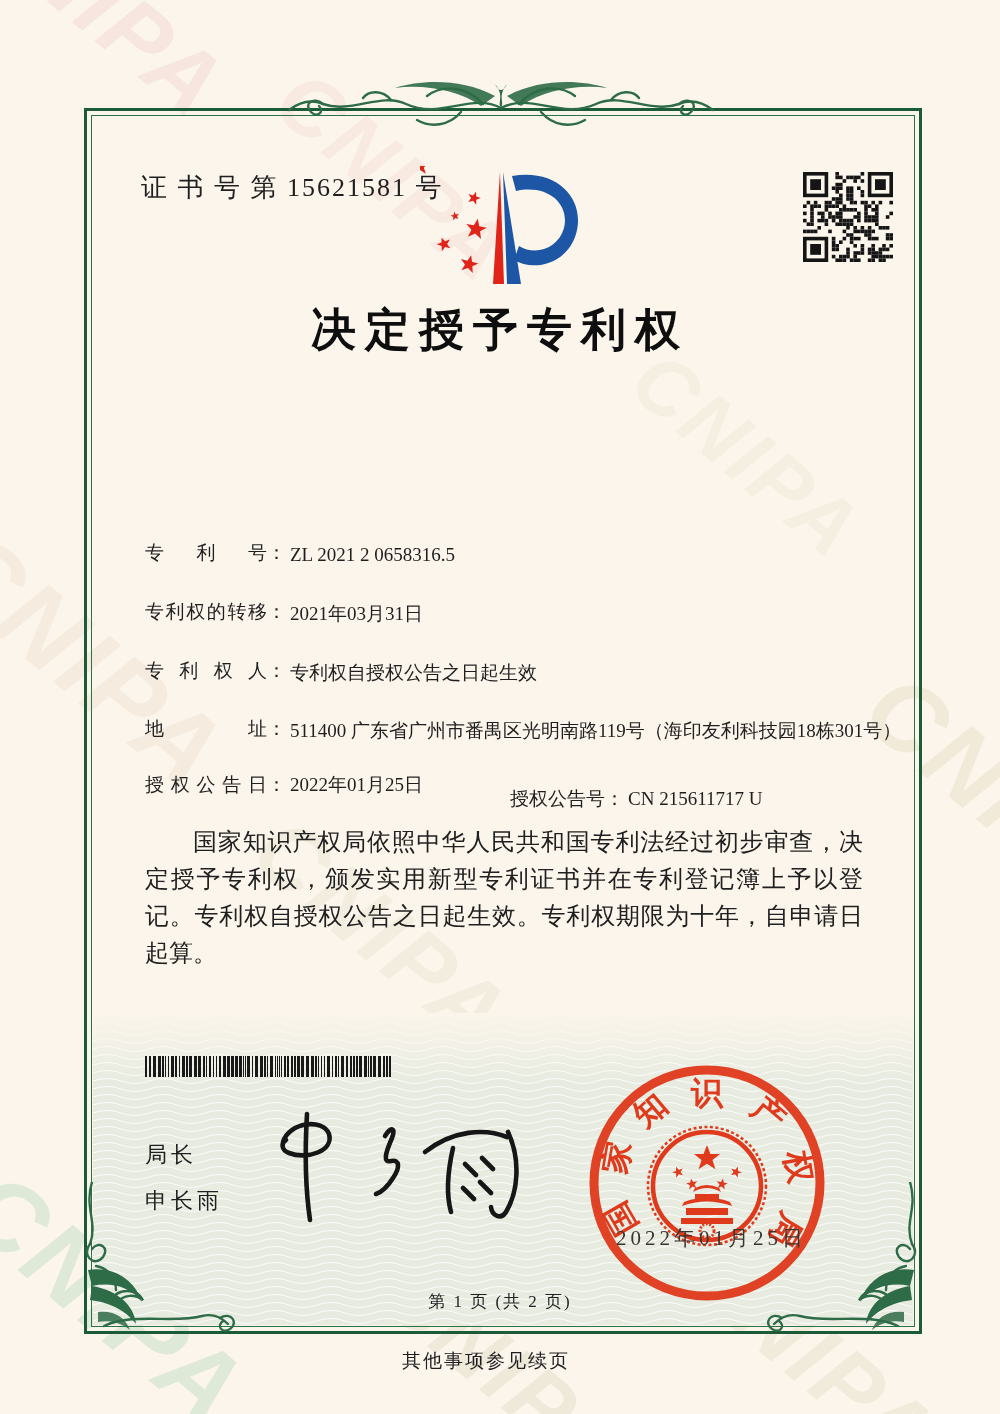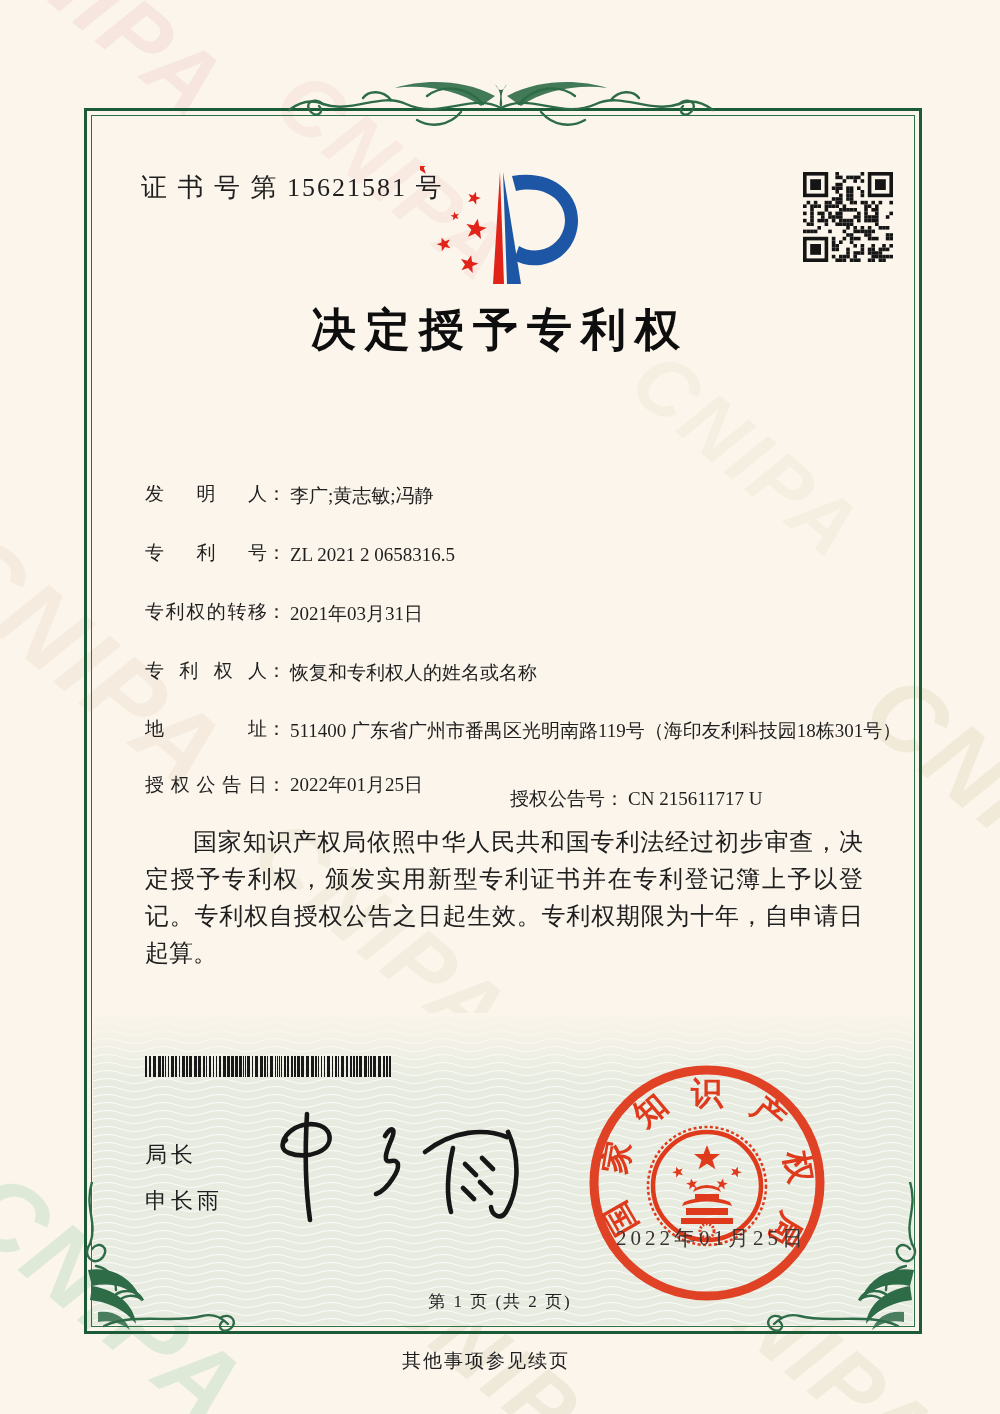--- a/index.html
+++ b/index.html
@@ -402,31 +402,28 @@
         <rect x="64.8" y="0" width="25.2" height="25.2" fill="#151515"></rect>
         <rect x="68.4" y="3.6" width="18" height="18" fill="#fbf5eb"></rect>
         <rect x="72" y="7.2" width="10.8" height="10.8" fill="#151515"></rect>
         <rect x="0" y="64.8" width="25.2" height="25.2" fill="#151515"></rect>
         <rect x="3.6" y="68.4" width="18" height="18" fill="#fbf5eb"></rect>
         <rect x="7.2" y="72" width="10.8" height="10.8" fill="#151515"></rect>
       </svg>
 
     <div class="title">决定授予专利权</div>
 
-    <div class="row" style="top:481px;">
-      <span class="lbl">发明人</span><span class="colon">：</span><span class="val">李广;黄志敏;冯静</span>
-    </div>
     <div class="row" style="top:540px;">
       <span class="lbl">专利号</span><span class="colon">：</span><span class="val">ZL 2021 2 0658316.5</span>
     </div>
     <div class="row" style="top:599px;">
       <span class="lbl">专利权的转移</span><span class="colon">：</span><span class="val">2021年03月31日</span>
     </div>
     <div class="row" style="top:658px;">
-      <span class="lbl">专利权人</span><span class="colon">：</span><span class="val">恢复和专利权人的姓名或名称</span>
+      <span class="lbl">专利权人</span><span class="colon">：</span><span class="val">专利权自授权公告之日起生效</span>
     </div>
     <div class="row" style="top:716px;">
       <span class="lbl">地址</span><span class="colon">：</span><span class="val">511400 广东省广州市番禺区光明南路119号（海印友利科技园18栋301号）</span>
     </div>
     <div class="row" style="top:772px;">
       <span class="lbl">授权公告日</span><span class="colon">：</span><span>2022年01月25日</span>
     </div>
     <div class="row2" style="top:786px;">
       <span>授权公告号</span><span class="colon">：</span><span>CN 215611717 U</span>
     </div>

